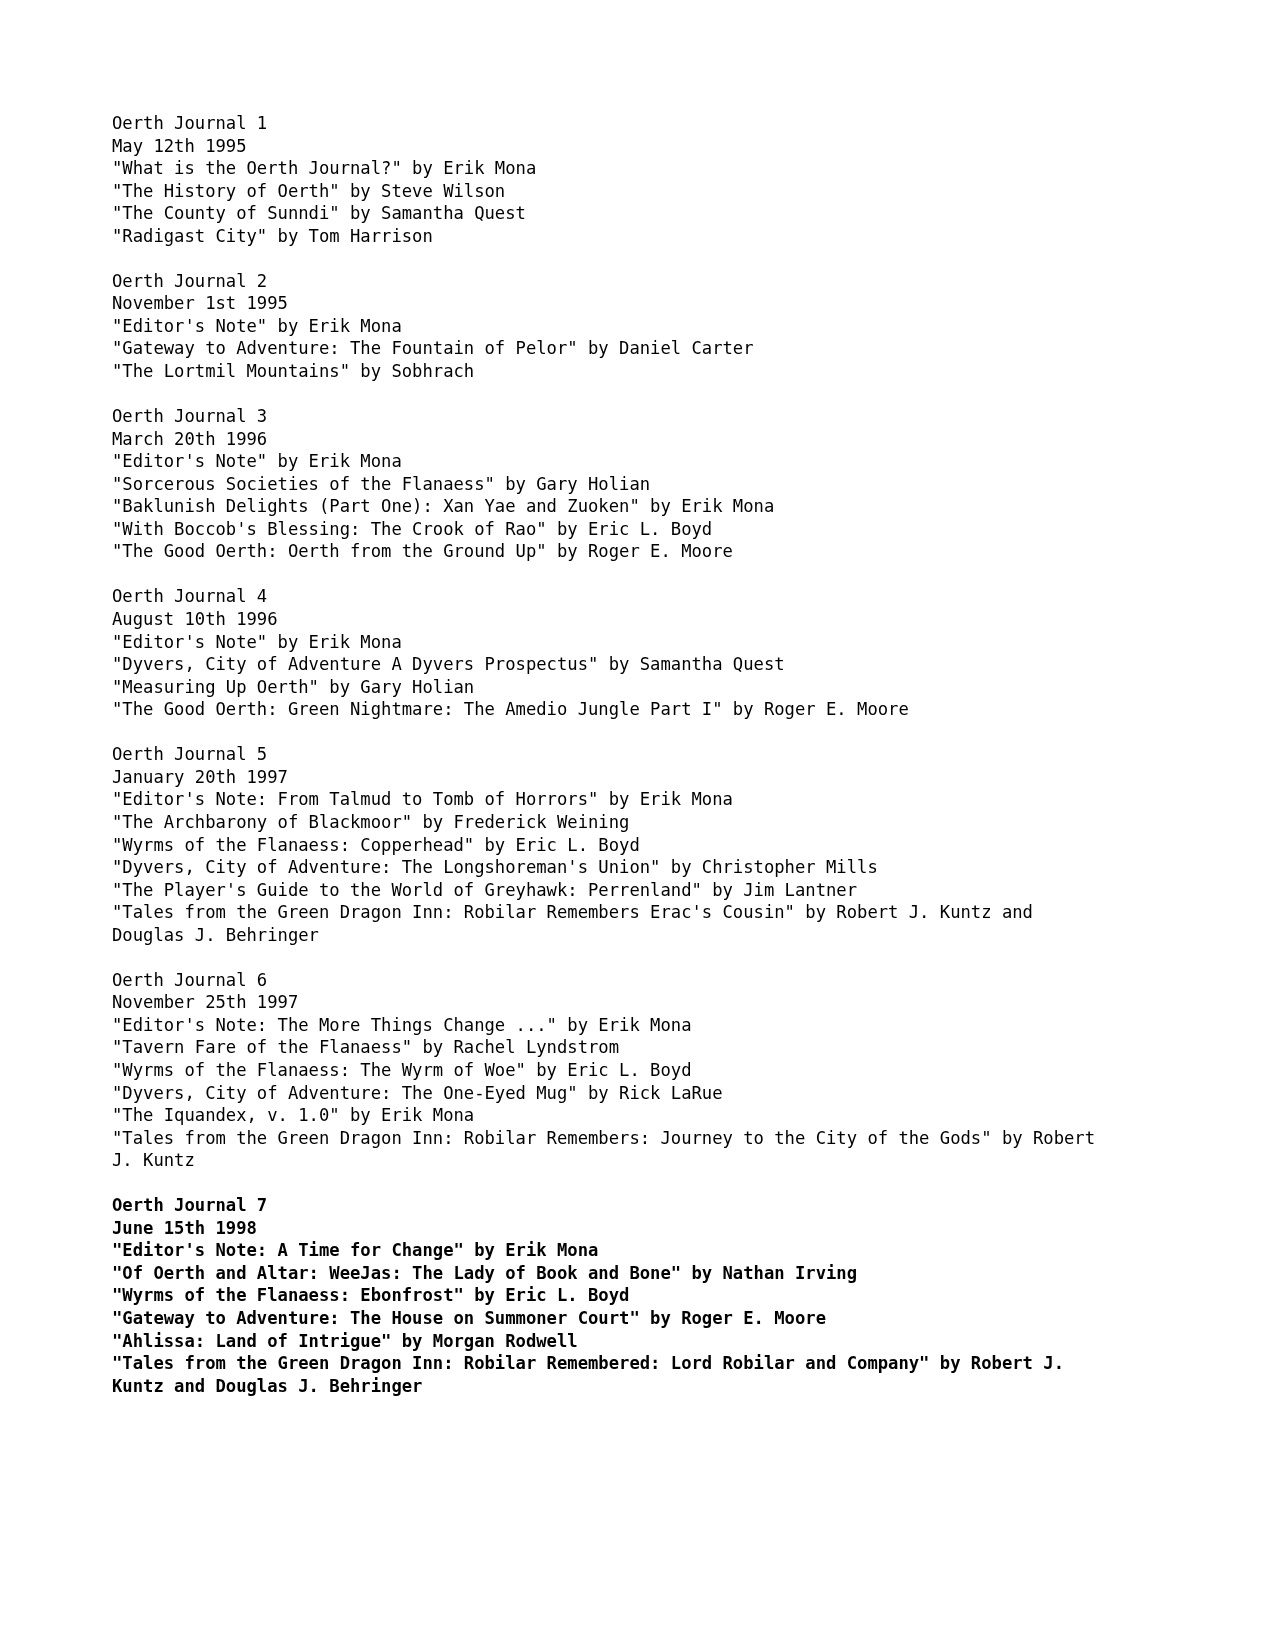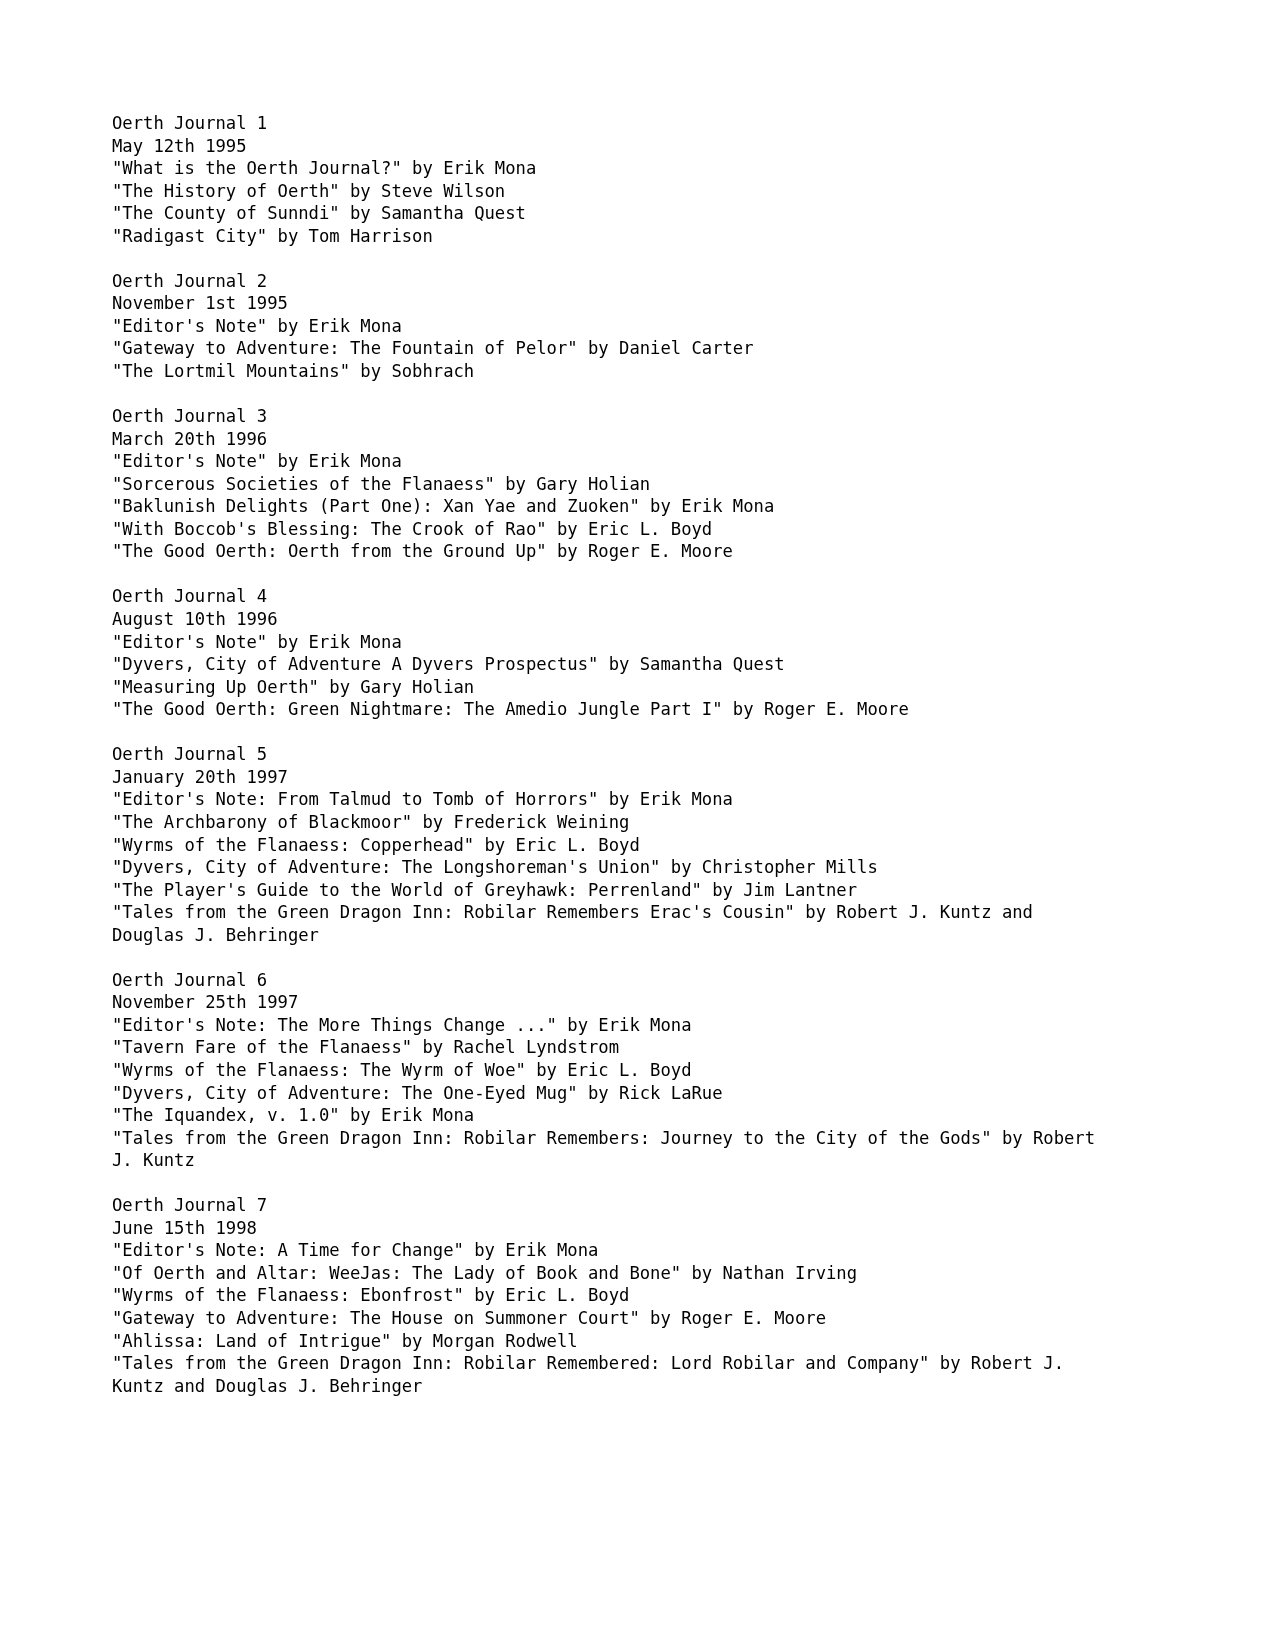--- a/index.html
+++ b/index.html
@@ -34,20 +34,21 @@
     word-wrap: break-word;
     color: #000000;
     -webkit-font-smoothing: none;
   }
   .issue {
     margin: 0 0 22.55px 0;
     padding: 0;
   }
   .issue:last-child {
     margin-bottom: 8px;
+    font-weight: bold;
   }
   .line {
     display: block;
     white-space: pre-wrap;
     word-wrap: break-word;
     margin: 0;
     padding: 0;
   }
 </style>
 </head>

